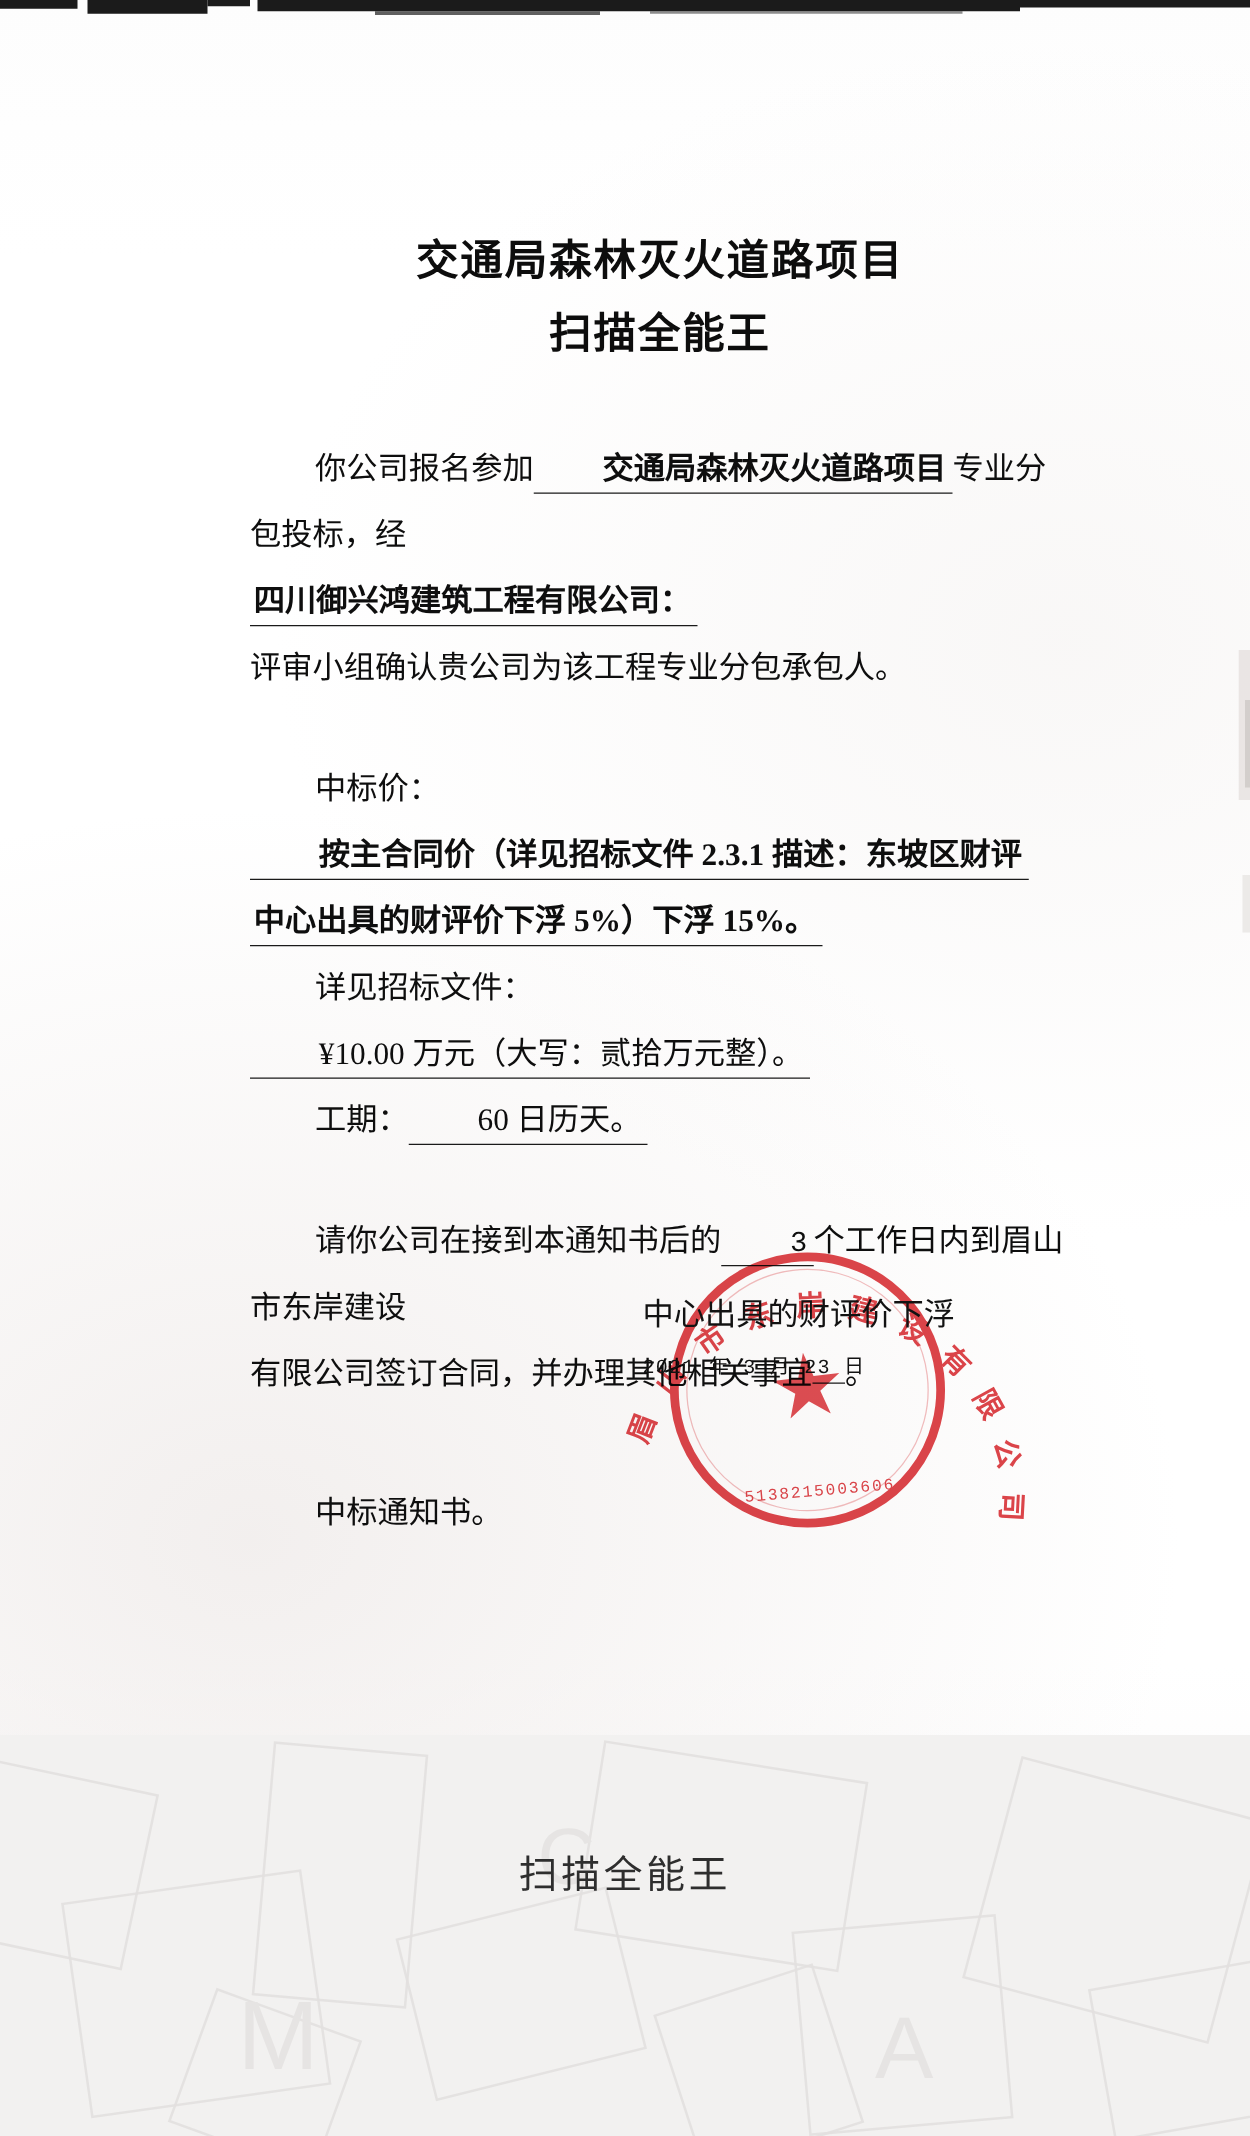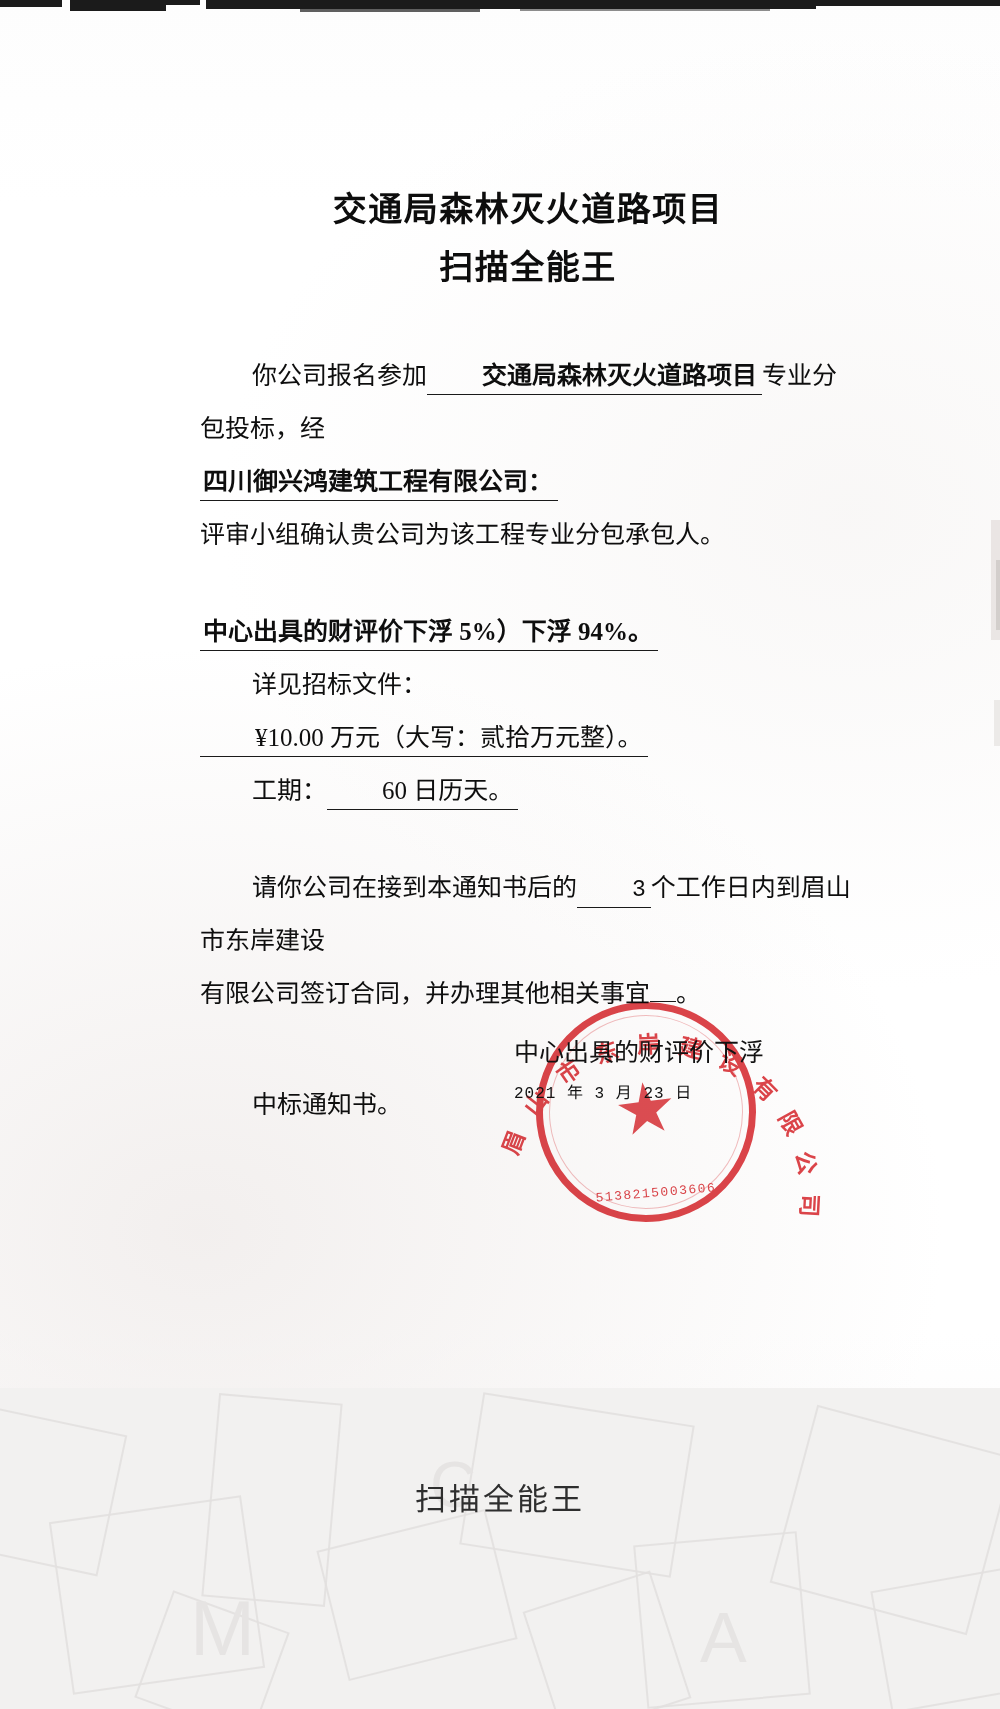--- a/index.html
+++ b/index.html
@@ -283,22 +283,25 @@
         <span>你公司报名参加</span><span class="ul-thin bold">交通局森林灭火道路项目</span><span>专业分包投标，经</span>
       </p>
 
       <p class="para">
         <span class="addressee ul-thin">四川御兴鸿建筑工程有限公司：</span>
       </p>
       <p class="para">评审小组确认贵公司为该工程专业分包承包人。</p>
 
       <div class="gap-md"></div>
 
+      <p class="para hang">
+        <span>中标价：</span><span class="ul-thin bold">按主合同价（详见招标文件 2.3.1 描述：东坡区财评</span>
+      </p>
       <p class="para">
-        <span class="ul-thin bold">中心出具的财评价下浮 5%）下浮 94%。</span>
+        <span class="ul-thin bold">中心出具的财评价下浮 5%）下浮 15%。</span>
       </p>
 
       <p class="para hang">
         <span>详见招标文件：</span><span class="ul-thin">¥10.00 万元（大写：贰拾万元整）。</span>
       </p>
 
       <p class="para hang">
         <span>工期：</span><span class="ul-thin">60 日历天。</span>
       </p>
 

